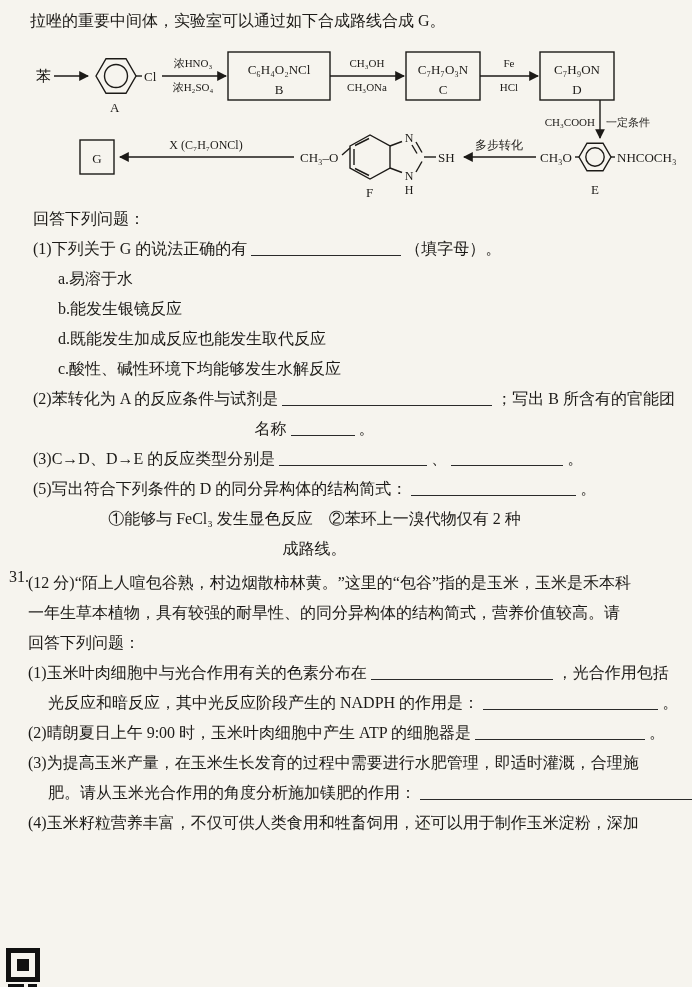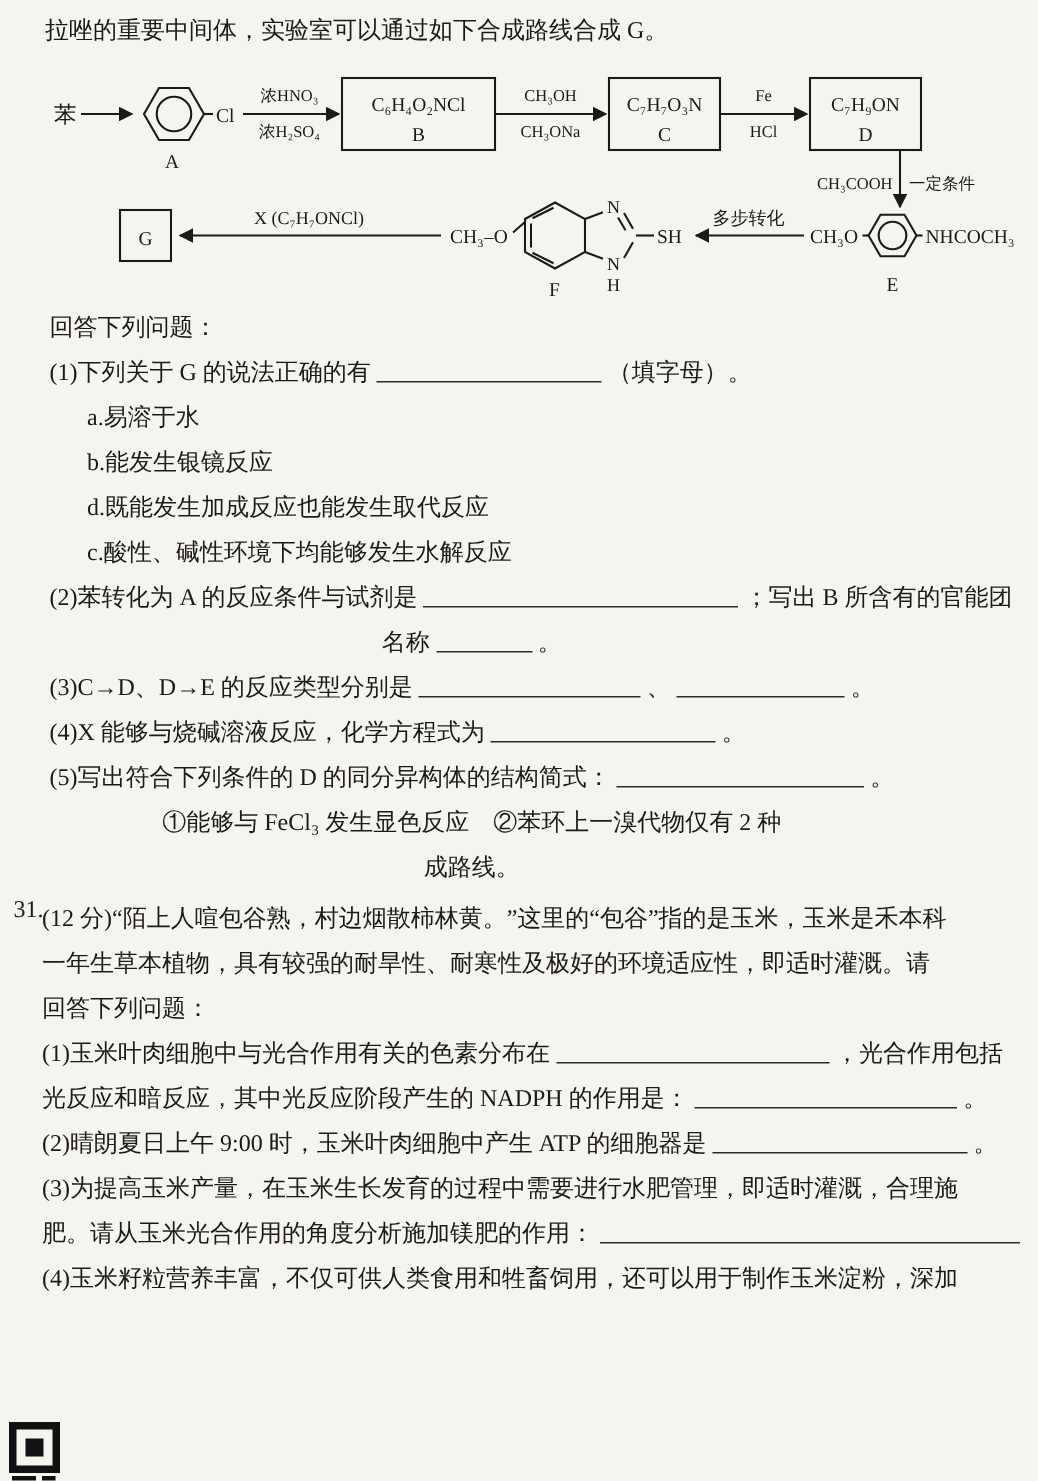--- a/index.html
+++ b/index.html
@@ -11,21 +11,21 @@
   }
   .page{position:relative;width:576px;height:987px;padding-top:8px;box-sizing:border-box;}
   .ln{line-height:30px;white-space:nowrap;}
   .intro{margin-left:30px;line-height:26px;}
   .chem{margin-top:2px;}
   .chem .ln{margin-left:33px;}
   .chem .ln.opt{margin-left:58px;}
   .chem .ln.cont{margin-left:53px;text-align:center;}
   .bio{margin-top:4px;}
   .bio .ln{margin-left:28px;}
-  .bio .ln.cont{margin-left:28px;}
+  .bio .ln.cont{margin-left:48px;}
   .qnum{position:absolute;left:9px;text-align:center;}
   .blank{
     display:inline-block;height:14px;vertical-align:-2px;
     border-bottom:1.5px solid #2a2a2a;
   }
   svg{display:block;}
   .diagram{margin-left:28px;margin-top:2px;}
   svg text{font-family:"Liberation Serif","DejaVu Serif",serif;fill:#1c1a17;}
   .fm{font-size:13px;}
   .rg{font-size:11px;}
@@ -152,40 +152,35 @@
     </div>
 
     <div class="ln">
       <span>(3)C→D、D→E 的反应类型分别是</span>
       <span class="blank" style="width:148px;"></span>
       <span>、</span>
       <span class="blank" style="width:112px;"></span>
       <span>。</span>
     </div>
 
-    <div class="ln">
-      <span>(4)X 能够与烧碱溶液反应，化学方程式为</span>
-      <span class="blank" style="width:150px;"></span>
-      <span>。</span>
-    </div>
 
     <div class="ln">
       <span>(5)写出符合下列条件的 D 的同分异构体的结构简式：</span>
       <span class="blank" style="width:165px;"></span>
       <span>。</span>
     </div>
     <div class="ln cont">①能够与 FeCl₃ 发生显色反应　②苯环上一溴代物仅有 2 种</div>
 
     <div class="ln cont">成路线。</div>
   </div>
 
   <div class="bio" style="position:relative;">
     <span class="qnum">31.</span>
     <div class="ln">(12 分)“陌上人喧包谷熟，村边烟散柿林黄。”这里的“包谷”指的是玉米，玉米是禾本科</div>
-    <div class="ln">一年生草本植物，具有较强的耐旱性、耐寒性及极好的环境适应性，即适时灌溉。请</div>
+    <div class="ln">一年生草本植物，具有较强的耐旱性、的同分异构体的结构简式，营养价值较高。请</div>
     <div class="ln">回答下列问题：</div>
 
     <div class="ln">
       <span>(1)玉米叶肉细胞中与光合作用有关的色素分布在</span>
       <span class="blank" style="width:182px;"></span>
       <span>，光合作用包括</span>
     </div>
     <div class="ln cont">
       <span>光反应和暗反应，其中光反应阶段产生的 NADPH 的作用是：</span>
       <span class="blank" style="width:175px;"></span>

